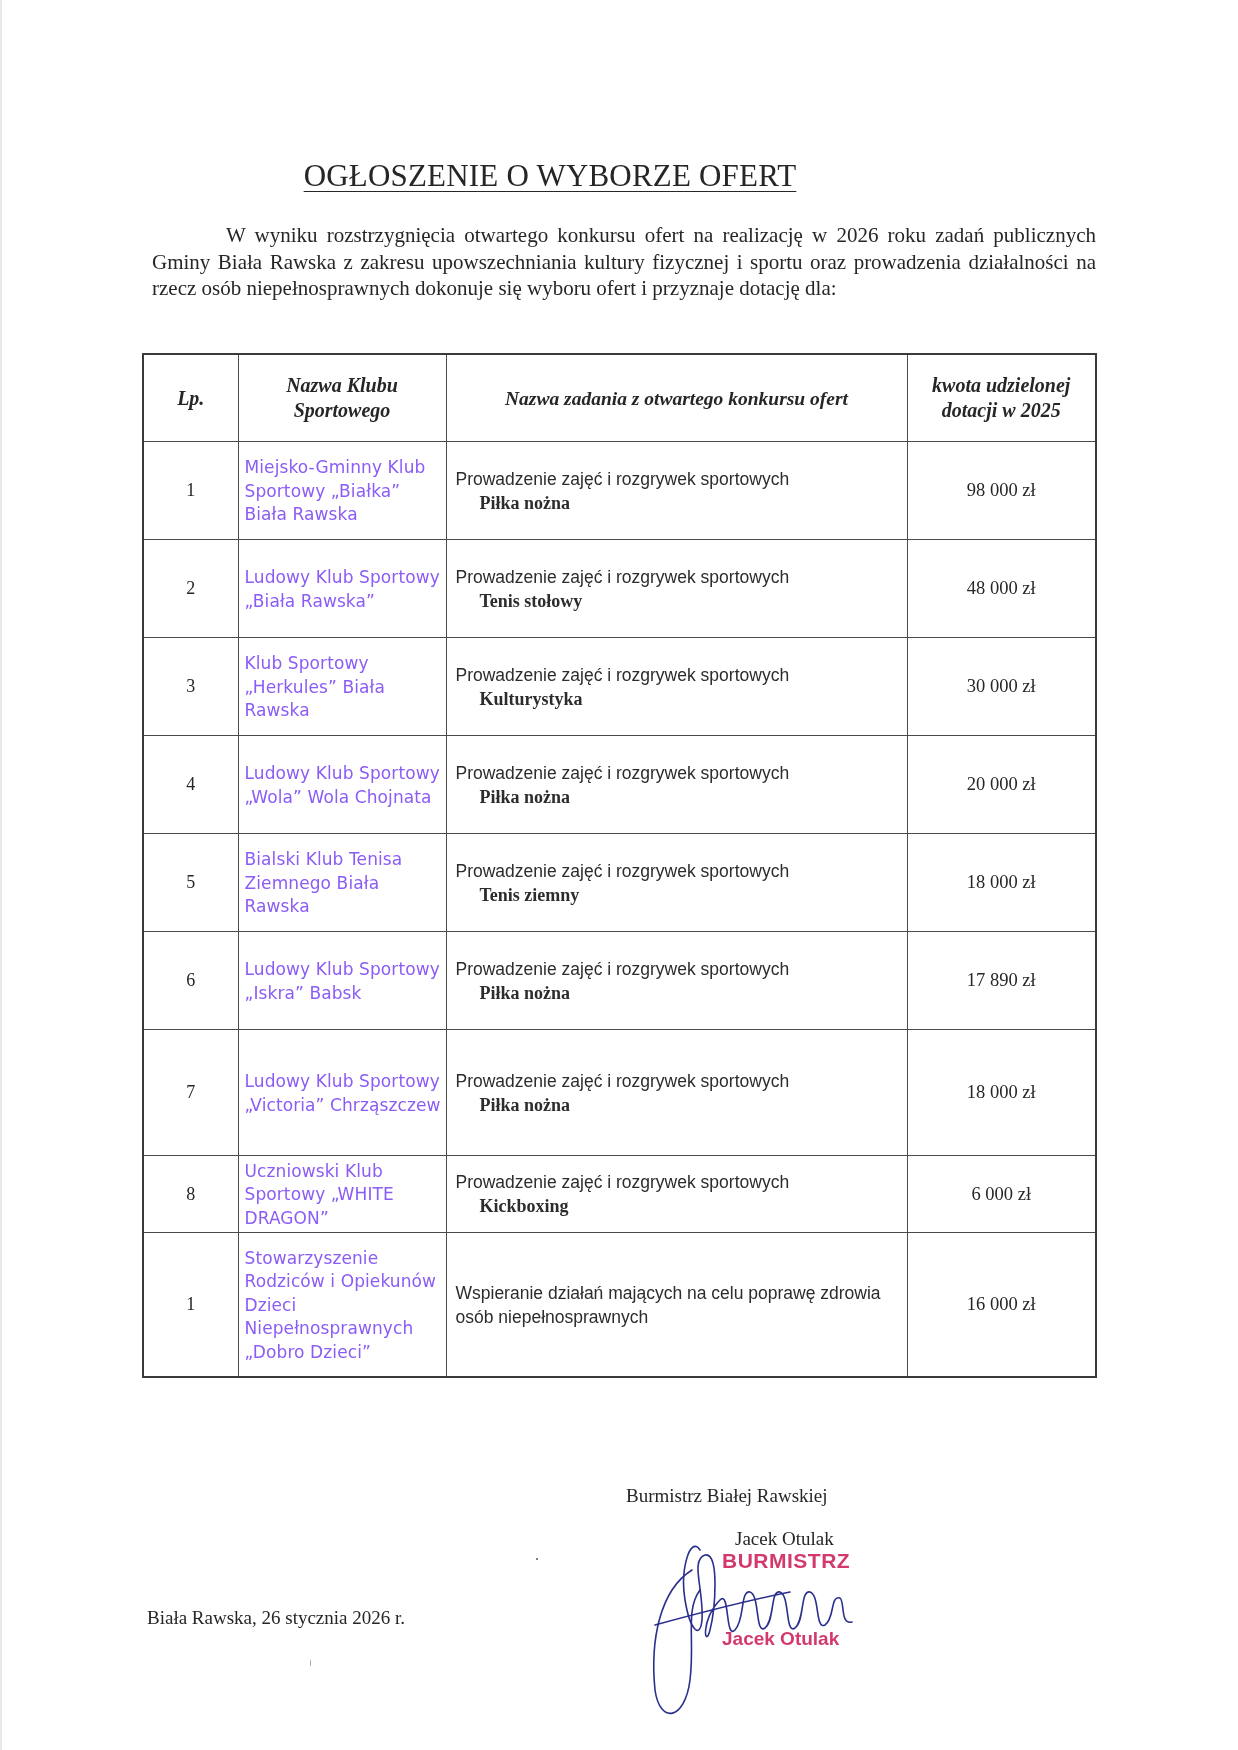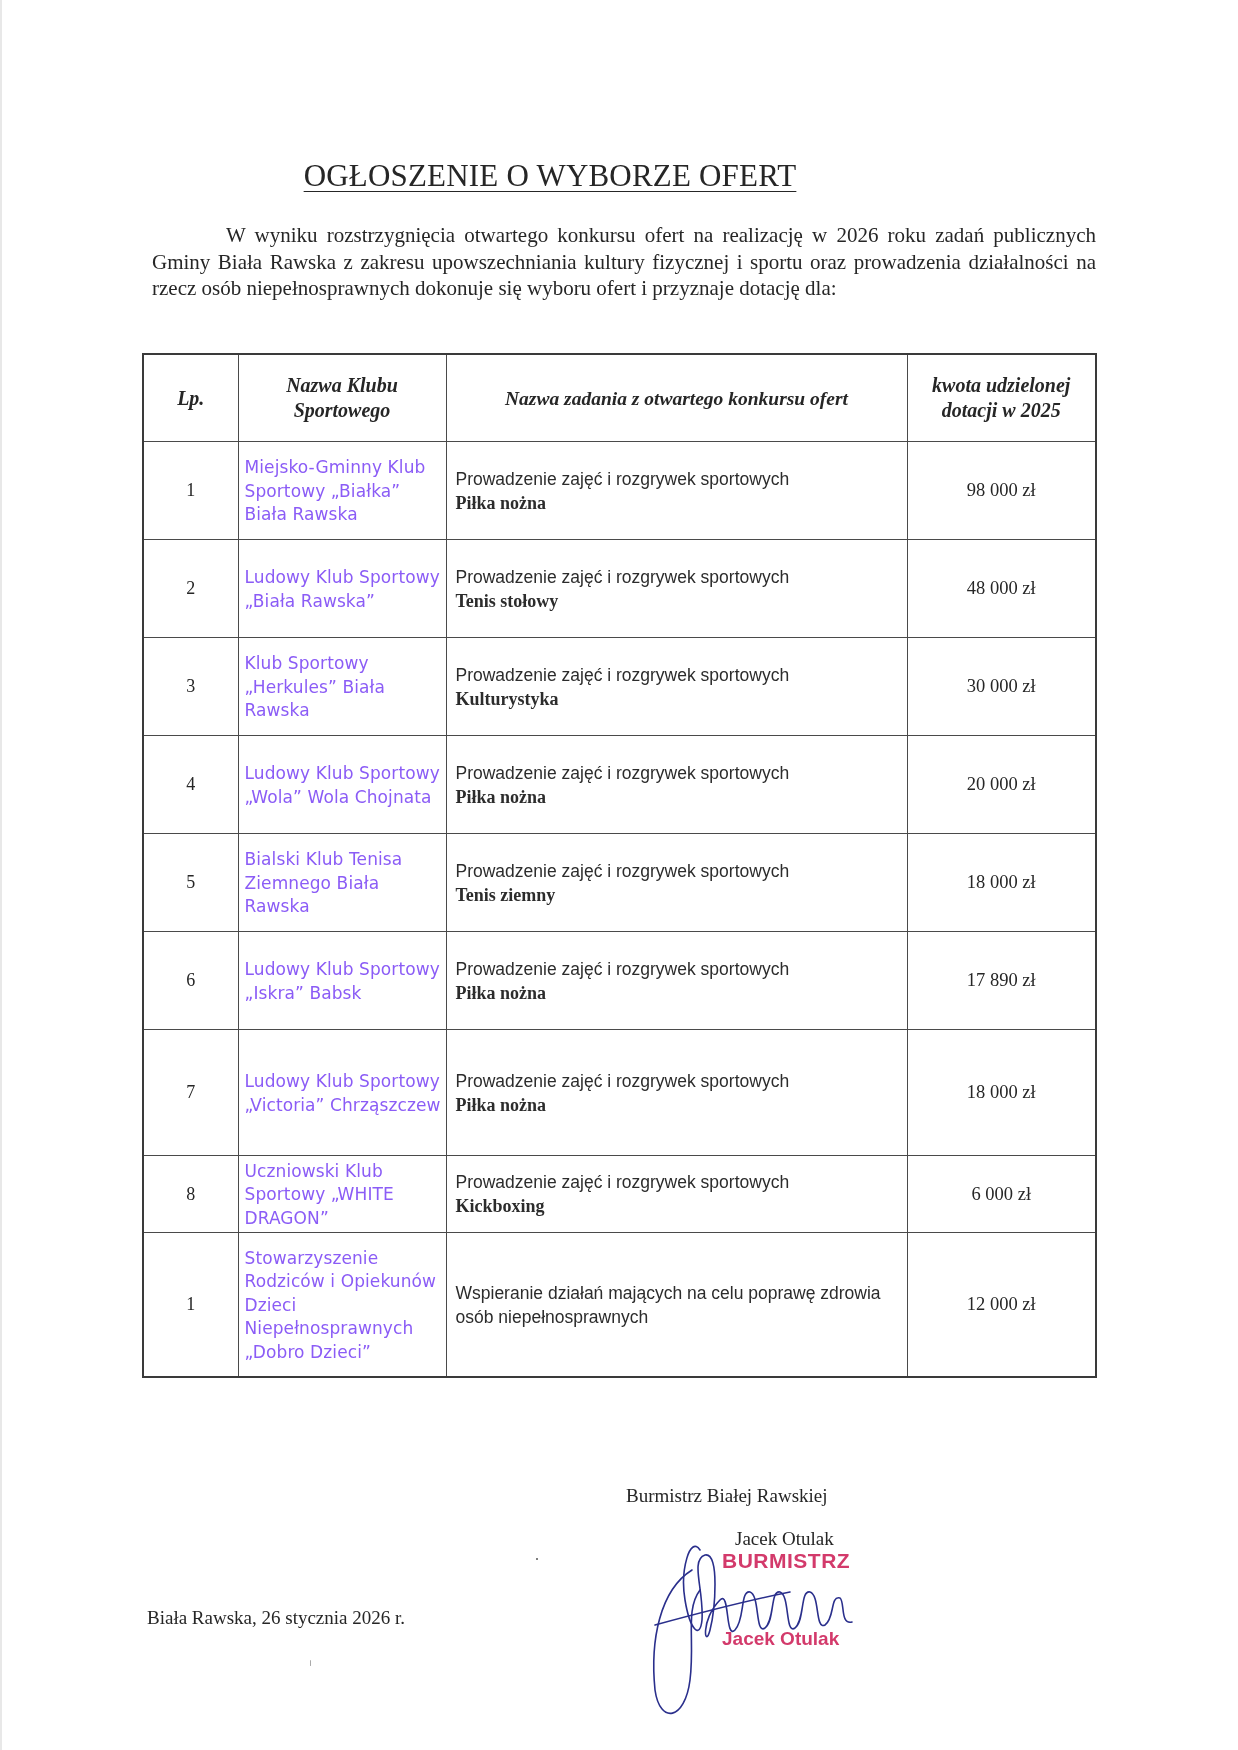--- a/index.html
+++ b/index.html
@@ -18,21 +18,21 @@
   .col-club { width: 208px; }
   .col-task { width: 461px; }
   .col-amount { width: 189px; }
   th { font-family: "Liberation Serif", serif; font-style: italic; font-weight: bold; font-size: 20px;
        line-height: 25px; text-align: center; height: 86px; }
   th.task-h { font-size: 19.5px; }
   td.lp { text-align: center; font-size: 18px; }
   td.club { font-family: "DejaVu Sans", sans-serif; font-size: 17px; line-height: 23.5px; padding-left: 6px !important;
             vertical-align: top; padding-top: 2px !important; color: #8b5cf6; letter-spacing: 0.1px; }
   td.task { font-family: "Liberation Sans", sans-serif; font-size: 17.5px; line-height: 24px; padding-left: 9px !important; color: #2c2c2c; }
-  td.task .sport { font-family: "Liberation Serif", serif; font-weight: bold; font-size: 18px; display: block; }
+  td.task .sport { font-family: "Liberation Serif", serif; font-weight: bold; font-size: 18px; display: block; margin-left: 24px; }
   td.amount { text-align: center; font-size: 18.5px; }
   tr.r-std td { height: 95px; }
   tr.r-tall td { height: 123px; }
   tr.r-8 td { height: 74px; }
   tr.r-total td { height: 32px; }
   tr.r-last td { height: 141px; }
   td.total-label { font-weight: bold; font-size: 18px; padding-left: 6px !important; vertical-align: middle !important; padding-top: 0 !important; font-family: "Liberation Serif", serif; }
   td.total-amount { font-weight: bold; font-size: 19px; text-align: center; }
   .signer-title { position: absolute; left: 626px; top: 1485px; font-size: 19px; }
   .signer-name { position: absolute; left: 735px; top: 1528px; font-size: 19px; }
@@ -118,21 +118,21 @@
     <tr class="r-8">
       <td class="lp">8</td>
       <td class="club">Uczniowski Klub Sportowy „WHITE DRAGON”</td>
       <td class="task"><span>Prowadzenie zajęć i rozgrywek sportowych</span><span class="sport">Kickboxing</span></td>
       <td class="amount">6 000 zł</td>
     </tr>
     <tr class="r-last">
       <td class="lp">1</td>
       <td class="club">Stowarzyszenie Rodziców i Opiekunów Dzieci Niepełnosprawnych „Dobro Dzieci”</td>
       <td class="task">Wspieranie działań mających na celu poprawę zdrowia osób niepełnosprawnych</td>
-      <td class="amount">12 000 zł</td>
+      <td class="amount">16 000 zł</td>
     </tr>
   </tbody>
 </table>
 
 <div class="signer-title">Burmistrz Białej Rawskiej</div>
 <div class="signer-name">Jacek Otulak</div>
 <div class="stamp-1">BURMISTRZ</div>
 <div class="stamp-2">Jacek Otulak</div>
 
 <svg class="signature" viewBox="0 0 250 200">

